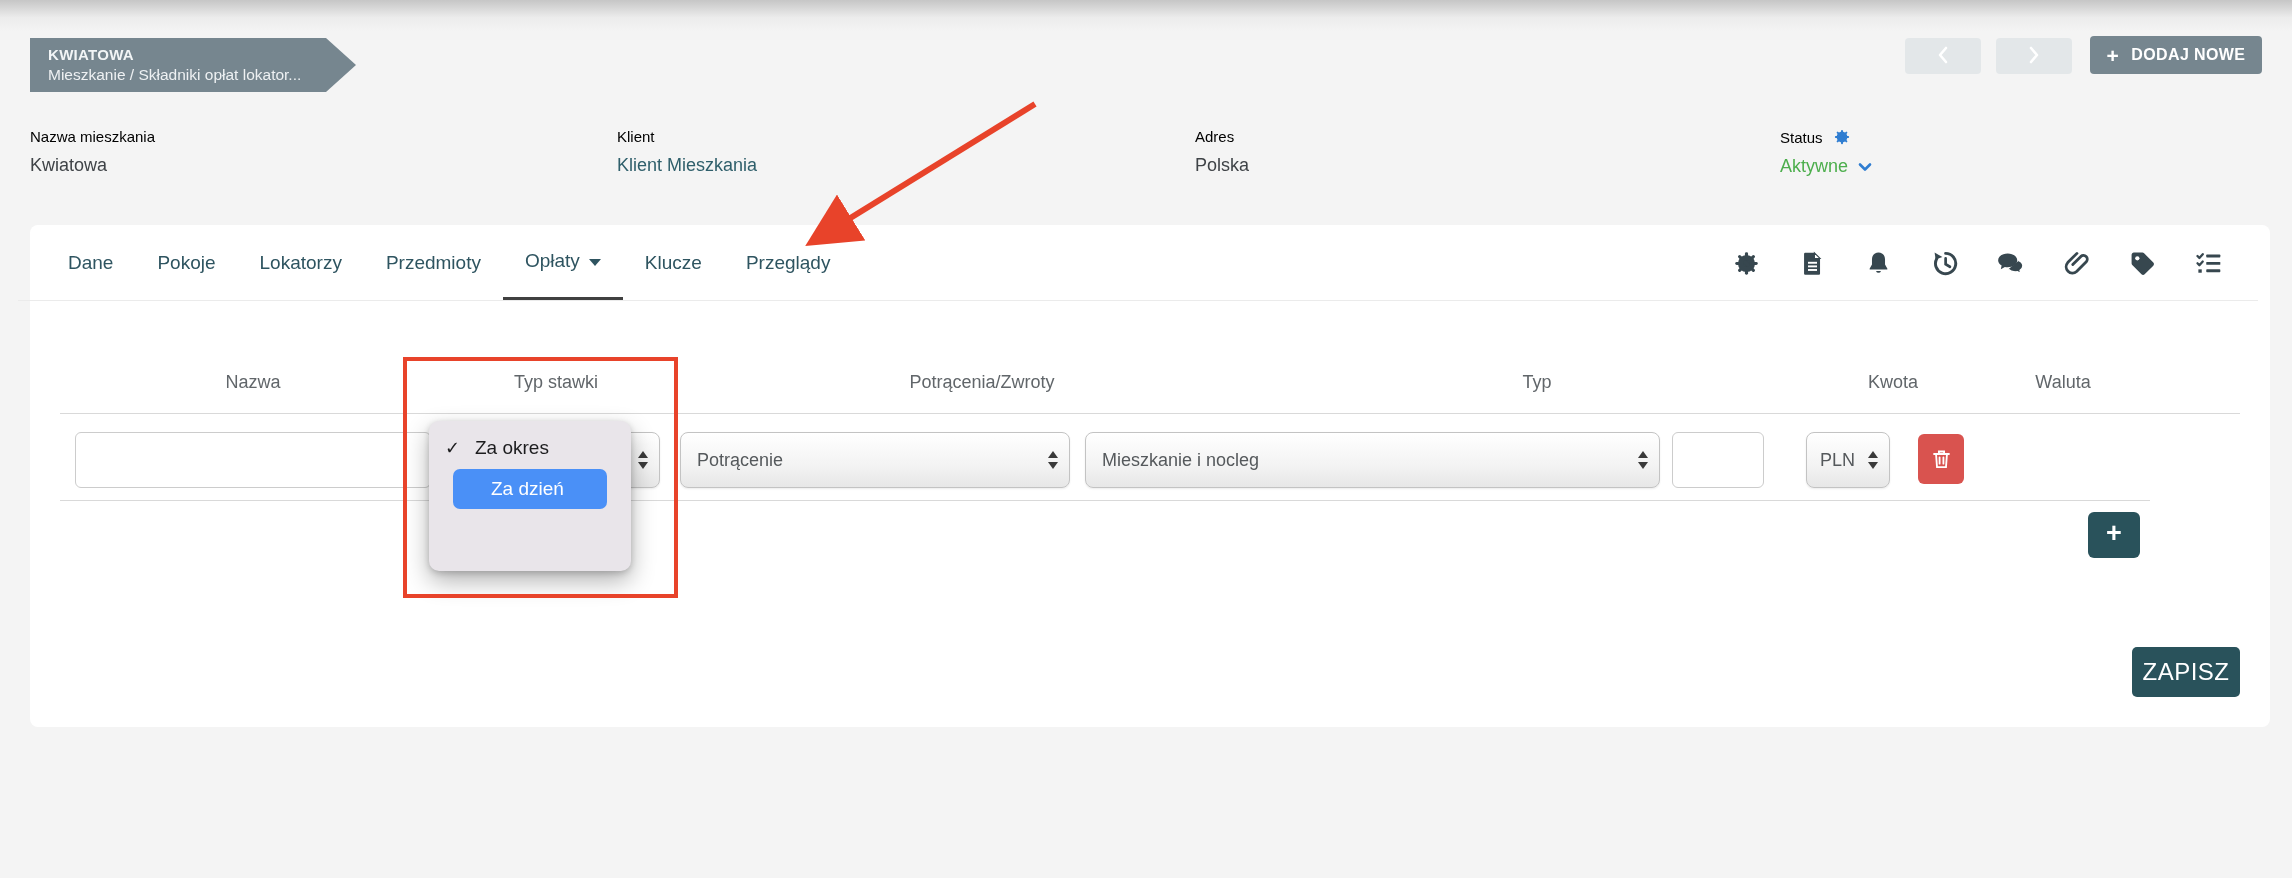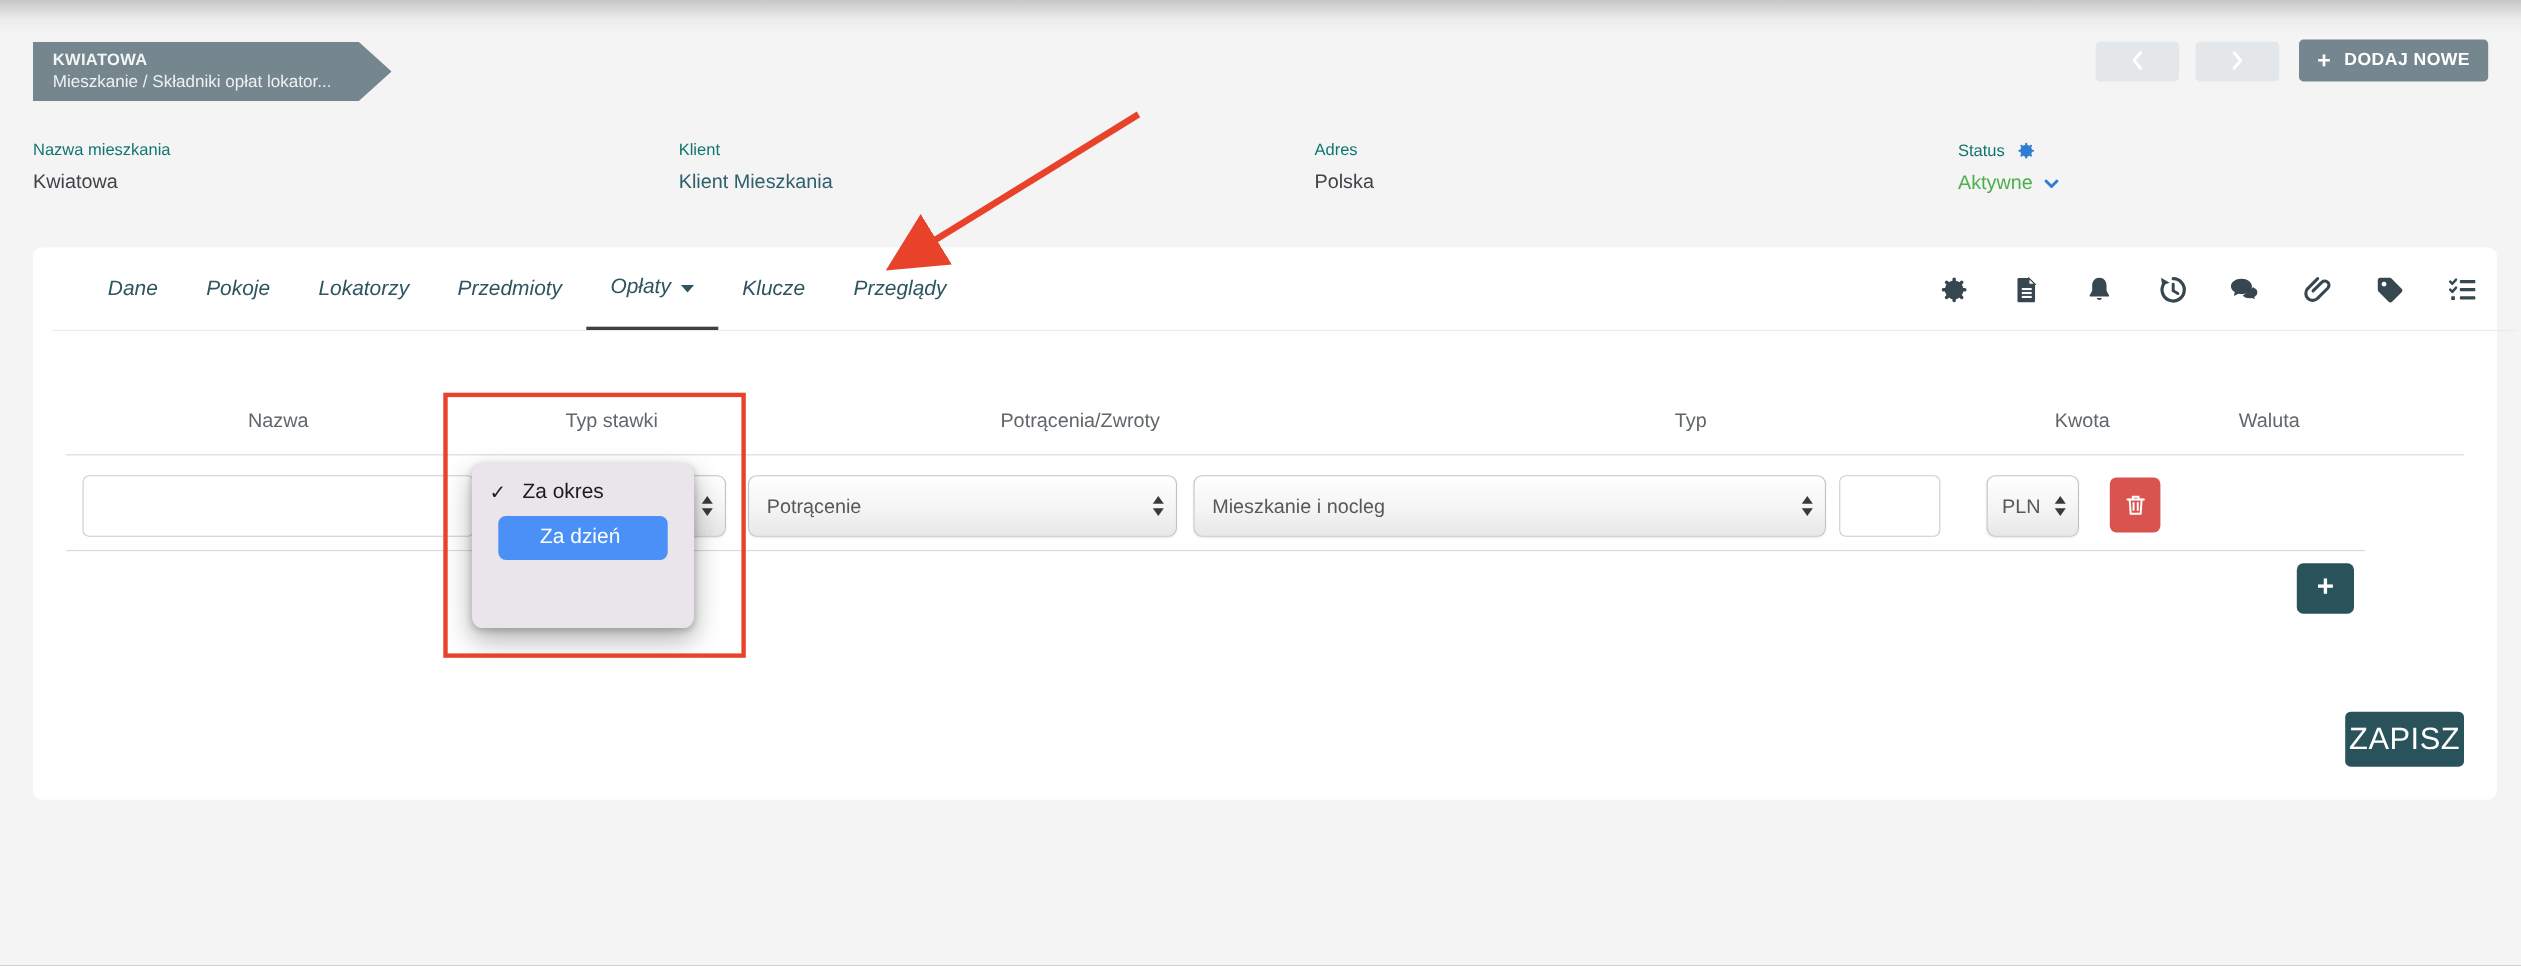--- a/index.html
+++ b/index.html
@@ -26,32 +26,32 @@
     border-radius:4px;color:#fff;display:flex;align-items:center;justify-content:center;cursor:pointer;}
   .nav-btn.prev{left:1905px;} .nav-btn.next{left:1996px;}
   .add-new{position:absolute;left:2090px;top:36px;width:172px;height:38px;background:var(--slate);
     border:none;border-radius:4px;color:#fff;font-size:16px;font-weight:600;letter-spacing:.4px;
     display:flex;align-items:center;justify-content:center;gap:12px;cursor:pointer;
     font-family:"Liberation Sans",sans-serif;}
   .add-new .plus{font-size:21px;font-weight:700;line-height:1;}
 
   
   .field{position:absolute;top:128px;}
-  .field .lab{font-size:15px;color:#0f766e;display:flex;align-items:center;gap:10px;}
+  .field .lab{font-size:15px;color:#000000;display:flex;align-items:center;gap:10px;}
   .field .val{font-size:18px;color:#3f4347;margin-top:10px;display:flex;align-items:center;gap:10px;}
   .f1{left:30px;} .f2{left:617px;} .f3{left:1195px;} .f4{left:1780px;}
   .f2 .val{color:var(--link-teal);}
   .f4 .val{color:var(--status-green);cursor:pointer;}
 
   
   .card{position:absolute;left:30px;top:225px;width:2240px;height:502px;background:#fff;border-radius:8px;}
 
   
-  .tabbar{position:absolute;left:48px;top:225px;width:2240px;height:76px;display:flex;align-items:stretch;
-    padding-left:28px;border-bottom:1px solid #ebebeb;font-style:italic;}
+  .tabbar{position:absolute;left:18px;top:225px;width:2240px;height:76px;display:flex;align-items:stretch;
+    padding-left:28px;border-bottom:1px solid #ebebeb;}
   .tab{display:flex;align-items:center;padding:0 22px;font-size:19px;color:#2e5460;cursor:pointer;white-space:nowrap;}
   .tab.active{border-bottom:3px solid #404040;}
   .caret-down{width:0;height:0;border-left:6px solid transparent;border-right:6px solid transparent;
     border-top:7px solid #2e5460;margin-left:9px;margin-top:3px;}
   .icon-tray{position:absolute;right:36px;top:0;height:76px;display:flex;align-items:center;gap:39px;}
   .icon-tray .ico{width:27px;height:27px;color:#37474f;cursor:pointer;display:flex;}
 
   
   .col-h{position:absolute;top:372px;transform:translateX(-50%);font-size:18px;color:#61666a;white-space:nowrap;}
   .hr1{position:absolute;left:60px;top:413px;width:2180px;height:1px;background:#d9d9d9;}
@@ -67,21 +67,21 @@
   .stepper{position:absolute;right:11px;top:50%;transform:translateY(-50%);display:flex;flex-direction:column;gap:4px;}
   .stepper .up{width:0;height:0;border-left:5px solid transparent;border-right:5px solid transparent;border-bottom:7px solid #3a3a3a;}
   .stepper .down{width:0;height:0;border-left:5px solid transparent;border-right:5px solid transparent;border-top:7px solid #3a3a3a;}
 
   .trash-btn{position:absolute;left:1918px;top:434px;width:46px;height:50px;background:var(--delete-red);
     border:none;border-radius:6px;display:flex;align-items:center;justify-content:center;cursor:pointer;}
   .add-row{position:absolute;left:2088px;top:512px;width:52px;height:46px;background:var(--accent-teal);
     border:none;border-radius:6px;color:#fff;font-size:27px;font-weight:700;display:flex;align-items:center;
     justify-content:center;cursor:pointer;line-height:1;padding-bottom:3px;}
   .save-btn{position:absolute;left:2132px;top:647px;width:108px;height:50px;background:var(--accent-teal);
-    border:none;border-radius:5px;color:#fff;font-size:28px;letter-spacing:.5px;cursor:pointer;
+    border:none;border-radius:5px;color:#fff;font-size:24px;letter-spacing:.5px;cursor:pointer;
     font-family:"Liberation Sans",sans-serif;}
 
   
   .popup{position:absolute;left:429px;top:421px;width:202px;height:150px;background:#e9e5ea;border-radius:10px;
     box-shadow:0 10px 24px rgba(0,0,0,.30),0 2px 6px rgba(0,0,0,.18);z-index:5;padding-top:7px;}
   .opt{height:40px;display:flex;align-items:center;font-size:19px;color:#1c1c1e;padding-left:16px;cursor:pointer;}
   .opt .chk{width:30px;font-size:18px;color:#1c1c1e;}
   .opt.highlight{background:var(--dropdown-highlight);color:#fff;border-radius:7px;margin:1px 24px;height:40px;
     padding-left:8px;}
   .opt.highlight .chk{width:30px;color:transparent;}

